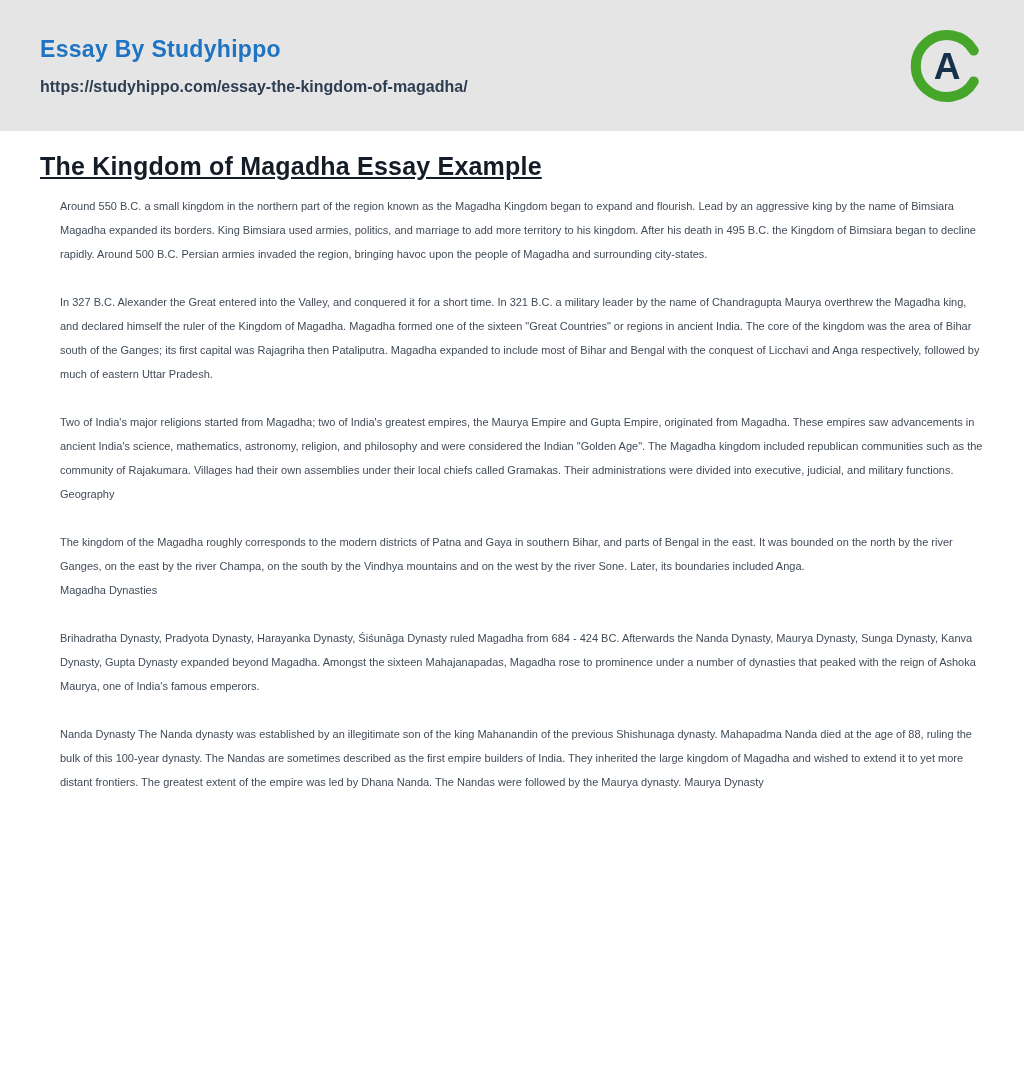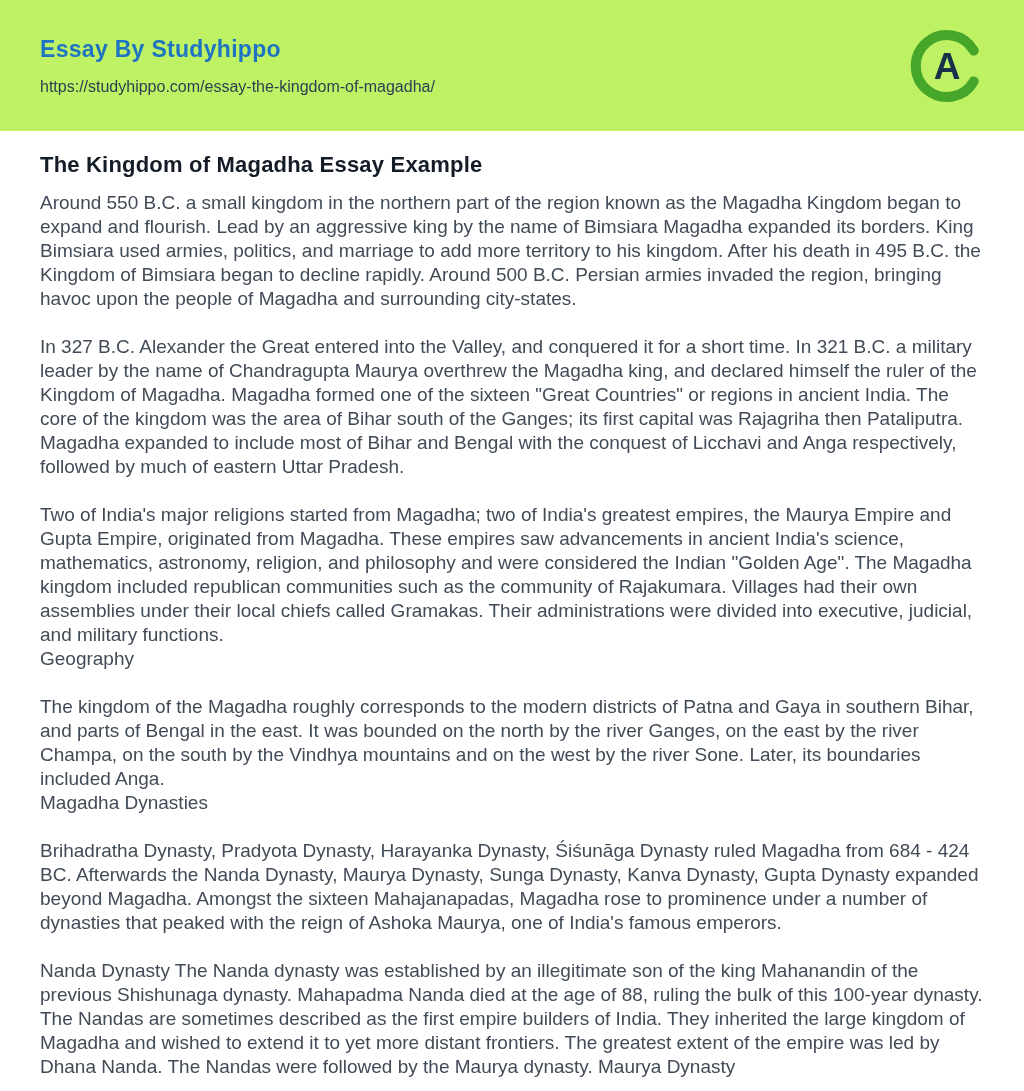--- a/index.html
+++ b/index.html
@@ -8,64 +8,66 @@
     font-family: "Liberation Sans", "DejaVu Sans", sans-serif;
   }
   body {
     width: 1024px;
     min-height: 1091px;
     margin: 0 auto;
   }
 
   
   .site-header {
-    background: #bef264;
+    background: #e5e5e5;
     height: 131px;
     padding: 0 40px;
     display: flex;
     align-items: center;
     justify-content: space-between;
   }
   .header-text { display: flex; flex-direction: column; }
   .site-title {
     color: #1e73c2;
     font-size: 23px;
     font-weight: 700;
     text-decoration: none;
     letter-spacing: 0.3px;
     cursor: pointer;
   }
   .page-url {
     margin-top: 15px;
     color: #2d3e52;
     font-size: 16px;
-    font-weight: 400;
+    font-weight: 700;
     text-decoration: none;
     cursor: pointer;
   }
   .logo { width: 74px; height: 74px; cursor: pointer; flex-shrink: 0; }
   .logo svg { display: block; }
 
   
   .article {
     padding: 21px 40px 0 40px;
   }
   .article-title {
     color: #131c27;
-    font-size: 22px;
+    font-size: 25px;
     font-weight: 800;
     letter-spacing: 0.2px;
     margin-bottom: 13px;
+    text-decoration: underline;
   }
   .article-paragraph {
     color: #414b57;
-    font-size: 19px;
+    font-size: 11px;
     line-height: 24px;
     margin-bottom: 24px;
     white-space: pre-line;
+    margin-left: 20px;
   }
   .article-paragraph:last-child { margin-bottom: 0; }
 </style>
 </head>
 <body>
 
 <header class="site-header">
   <div class="header-text">
     <a class="site-title">Essay By Studyhippo</a>
     <a class="page-url">https://studyhippo.com/essay-the-kingdom-of-magadha/</a>

